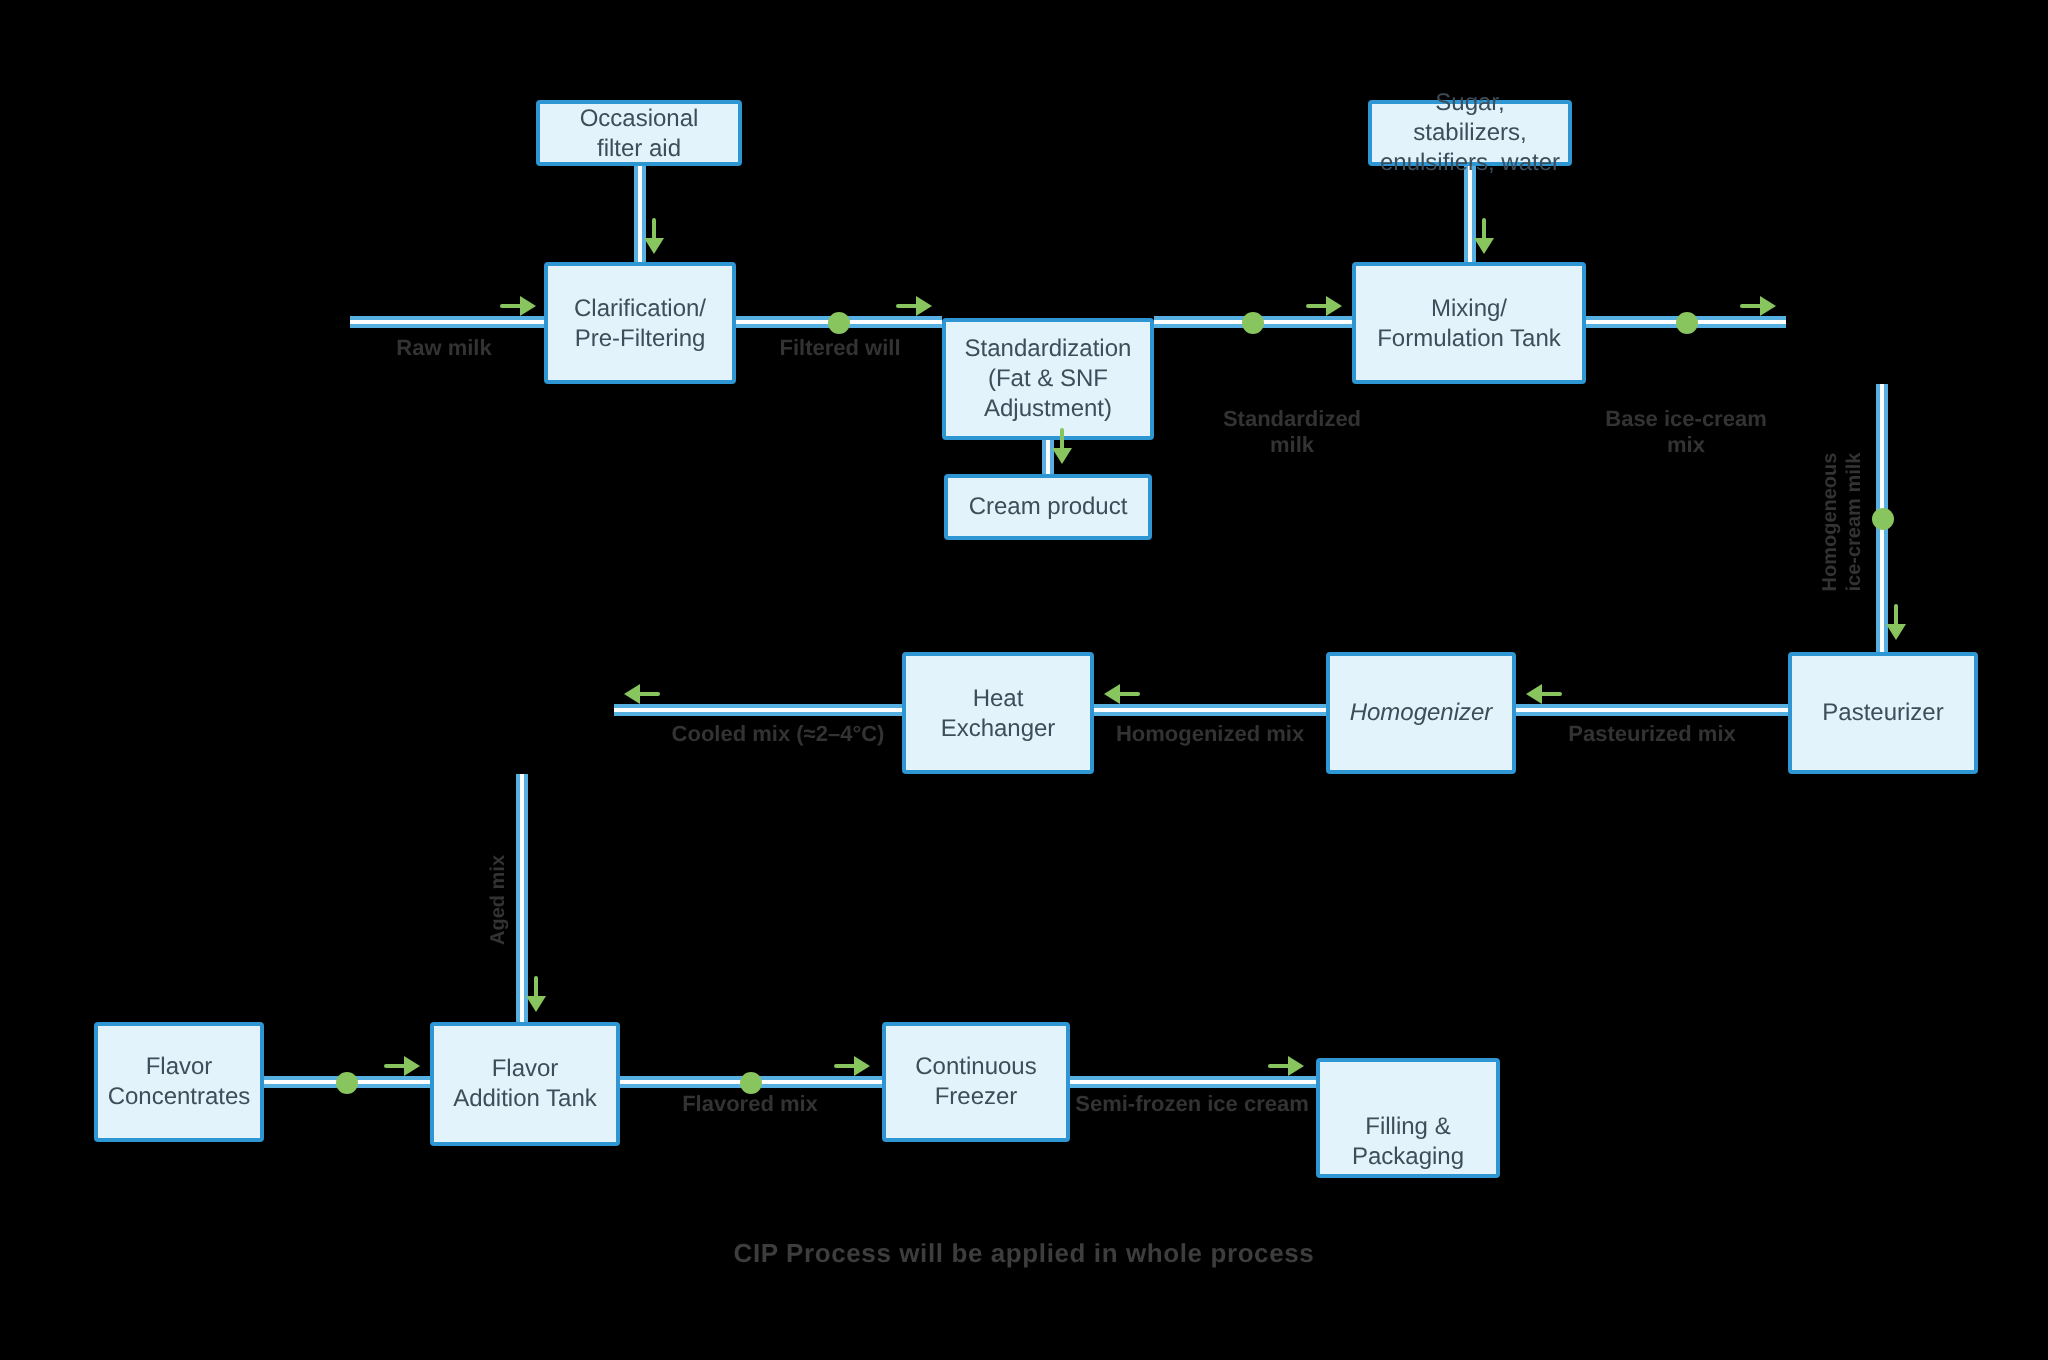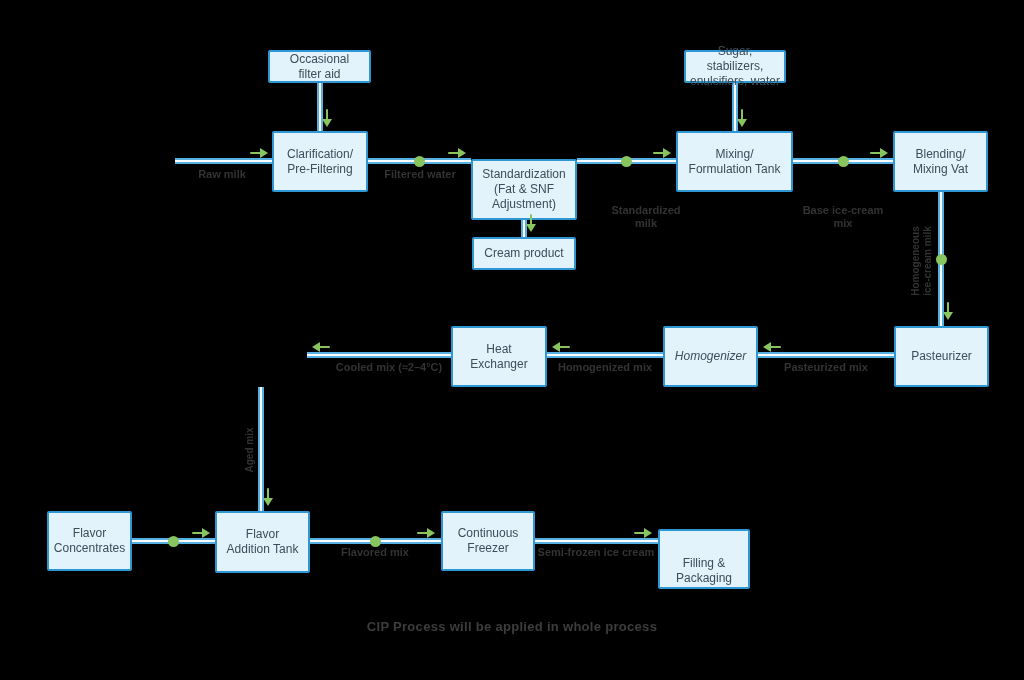--- a/index.html
+++ b/index.html
@@ -80,24 +80,20 @@
     <div class="node" style="left: 472px; top: 237px; width: 104px; height: 33px;">
       <span>Cream product</span>
     </div>
     <div class="node" style="left: 684px; top: 50px; width: 102px; height: 33px;">
       <span>Sugar, stabilizers,
 enulsifiers, water</span>
     </div>
     <div class="node" style="left: 676px; top: 131px; width: 117px; height: 61px;">
       <span>Mixing/
 Formulation Tank</span>
-    </div>
-    <div class="node" style="left: 893px; top: 131px; width: 95px; height: 61px;">
-      <span>Blending/
-Mixing Vat</span>
     </div>
     <div class="node" style="left: 451px; top: 326px; width: 96px; height: 61px;">
       <span>Heat
 Exchanger</span>
     </div>
     <div class="node" style="left: 663px; top: 326px; width: 95px; height: 61px; font-style: italic;">
       <span>Homogenizer</span>
     </div>
     <div class="node" style="left: 894px; top: 326px; width: 95px; height: 61px;">
       <span>Pasteurizer</span>
@@ -178,21 +174,21 @@
     </div>
     <div class="arrow arrow-right" style="left: 417px; top: 528px;">
       <span class="shaft"></span>
       <span class="head"></span>
     </div>
     <div class="arrow arrow-right" style="left: 634px; top: 528px;">
       <span class="shaft"></span>
       <span class="head"></span>
     </div>
     <div class="elabel" style="left: 222px; top: 175px;">Raw milk</div>
-    <div class="elabel" style="left: 420px; top: 175px;">Filtered water</div>
+    <div class="elabel" style="left: 420px; top: 175px;">Filtered will</div>
     <div class="elabel" style="left: 646px; top: 181px; margin-top: 36px;">Standardized
 milk</div>
     <div class="elabel" style="left: 843px; top: 181px; margin-top: 36px;">Base ice-cream
 mix</div>
     <div class="elabel rot" style="left: 922px; top: 261px;">Homogeneous
 ice-cream milk</div>
     <div class="elabel" style="left: 826px; top: 368px;">Pasteurized mix</div>
     <div class="elabel" style="left: 605px; top: 368px;">Homogenized mix</div>
     <div class="elabel" style="left: 389px; top: 368px;">Cooled mix (≈2–4°C)</div>
     <div class="elabel rot" style="left: 250px; top: 450px;">Aged mix</div>

